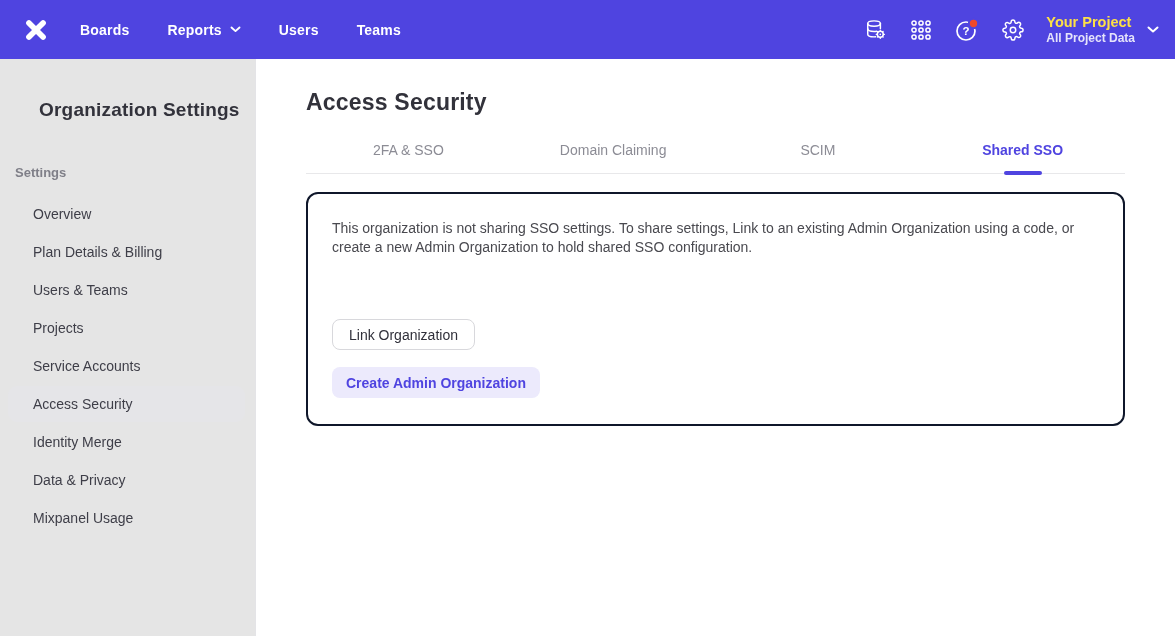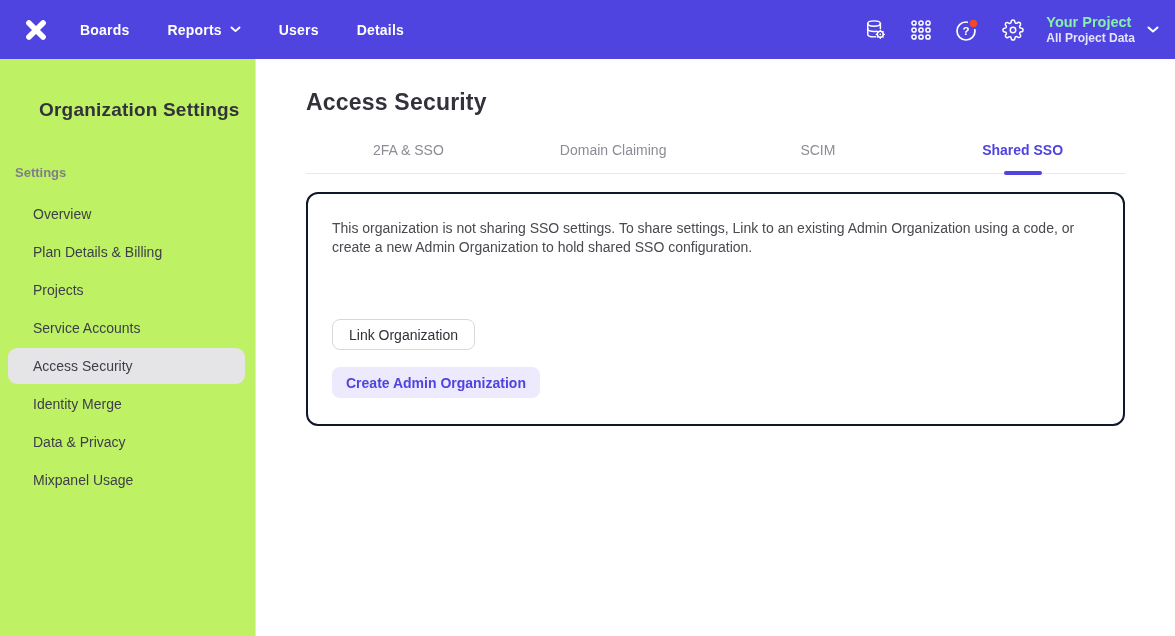--- a/index.html
+++ b/index.html
@@ -11,28 +11,28 @@
   .logo-btn { width:40px; height:40px; display:flex; align-items:center; justify-content:center; margin-right:24px; cursor:pointer; }
   .nav-left { display:flex; align-items:center; gap:38px; }
   .nav-item { color:#fff; font-size:14px; font-weight:600; letter-spacing:.2px; cursor:pointer; display:flex; align-items:center; gap:8px; white-space:nowrap; }
   .searchbox { margin-left:56px; width:368px; height:36px; background:#463CCF; border-radius:8px; display:flex; align-items:center; padding:0 12px; cursor:text; }
   .searchbox .ph { color:#DCD9F6; font-size:14.5px; margin-left:9px; }
   .searchbox .short { color:#D3D0F2; font-size:14.5px; margin-left:12px; }
   .nav-right { margin-left:auto; display:flex; align-items:center; }
   .icon-btn { width:46px; height:40px; display:flex; align-items:center; justify-content:center; cursor:pointer; position:relative; }
   .project-switcher { display:flex; align-items:center; margin-left:10px; cursor:pointer; }
   .project-meta { display:flex; flex-direction:column; line-height:1.25; margin-right:12px; }
-  .project-name { color:#86efac; font-size:14.5px; font-weight:700; }
+  .project-name { color:#fde047; font-size:14.5px; font-weight:700; }
   .project-sub { color:rgba(255,255,255,.85); font-size:12px; font-weight:600; }
 
   
   .shell { display:flex; height:577px; }
 
   
-  .sidebar { width:256px; flex-shrink:0; background:#bef264; border-right:1px solid #E4E4E7; padding-top:40px; }
+  .sidebar { width:256px; flex-shrink:0; background:#e5e5e5; border-right:1px solid #E4E4E7; padding-top:40px; }
   .sidebar h2 { font-size:19px; font-weight:700; color:#32323B; padding-left:39px; letter-spacing:.2px; }
   .side-section { margin-top:44px; padding-left:15px; font-size:13px; font-weight:600; color:#7F7F88; }
   .side-list { margin-top:16px; }
   .side-item { height:36px; margin:0 10px 2px 8px; display:flex; align-items:center; padding-left:25px; border-radius:9px; font-size:14px; color:#3E3E48; cursor:pointer; }
   .side-item.active { background:#E5E5E8; font-weight:400; }
 
   
   .main { flex:1; background:#fff; padding:0 50px; }
   .main h1 { margin-top:30px; font-size:23px; font-weight:700; color:#32323B; letter-spacing:.2px; }
   .tabs { margin-top:26px; display:flex; border-bottom:1px solid #E8E8EA; }
@@ -67,21 +67,21 @@
     <div class="nav-item">
       <span>Reports</span>
       <svg width="11" height="7" viewBox="0 0 11 7">
         <path d="M1.5 1.5l4 3.6 4-3.6" stroke="#fff" stroke-width="1.9" fill="none" stroke-linecap="round" stroke-linejoin="round"></path>
       </svg>
     </div>
     <div class="nav-item">
       <span>Users</span>
     </div>
     <div class="nav-item">
-      <span>Details</span>
+      <span>Teams</span>
     </div>
   </div>
 
 
   <div class="nav-right">
     <div class="icon-btn">
       <svg width="23" height="23" viewBox="0 0 24 24" fill="none" stroke="#fff" stroke-width="1.55" stroke-linecap="round">
         <ellipse cx="10.5" cy="5.8" rx="6.6" ry="2.8"></ellipse>
         <path d="M3.9 5.8v11.1c0 1.55 2.95 2.8 6.6 2.8.55 0 1.1-.03 1.6-.08"></path>
         <path d="M17.1 5.8v5.1"></path>
@@ -135,20 +135,23 @@
     <h2>Organization Settings</h2>
     <div class="side-section">Settings</div>
     <div class="side-list">
       <div class="side-item">
           <span>Overview</span>
         </div>
       <div class="side-item">
           <span>Plan Details &amp; Billing</span>
         </div>
       <div class="side-item">
+          <span>Users &amp; Teams</span>
+        </div>
+      <div class="side-item">
           <span>Projects</span>
         </div>
       <div class="side-item">
           <span>Service Accounts</span>
         </div>
       <div class="side-item active">
           <span>Access Security</span>
         </div>
       <div class="side-item">
           <span>Identity Merge</span>

